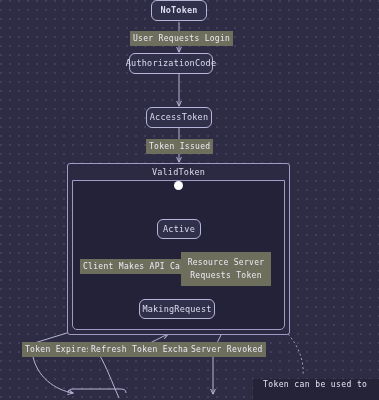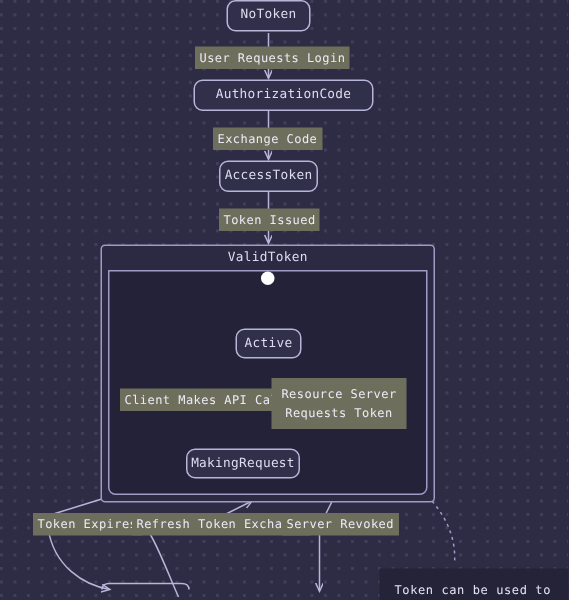--- a/index.html
+++ b/index.html
@@ -102,21 +102,21 @@
   
   .tooltip {
     position: absolute;
     box-sizing: border-box;
     background: #252338;
     color: #e6e4f4;
     font-size: 8px;
     line-height: 12px;
     letter-spacing: 0.4px;
     display: flex;
-    align-items: flex-end;
+    align-items: flex-start;
     padding: 0 10px;
     white-space: nowrap;
     z-index: 6;
   }
 </style>
 </head>
 <body>
 
 <div id="canvas">
 
@@ -156,33 +156,32 @@
     </g>
   </svg>
 
   <div class="cluster" style="left:67px; top:163px; width:223px; height:172px;">
     <div class="cluster-title">ValidToken</div>
     <div class="cluster-body"></div>
   </div>
 
   <div class="start-dot" style="left:174px; top:181px;"></div>
 
-  <div class="node" style="left:151px; top:0px; width:56px; height:21px;">NoToken</div>
-
-  <div class="node" style="left:129px; top:53px; width:120px; height:21px;">AuthorizationCode</div>
+  <div class="node" style="left:151px; top:0px; width:56px; height:21px;font-weight:bold;">NoToken</div>
+
+  <div class="node" style="left:129px; top:53px; width:84px; height:21px;">AuthorizationCode</div>
 
   <div class="node" style="left:146px; top:107px; width:66px; height:21px;">AccessToken</div>
 
   <div class="node" style="left:157px; top:219px; width:44px; height:20px;text-align:center;">Active</div>
 
-  <div class="node" style="left:124px; top:299px; width:76px; height:20px;">MakingRequest</div>
+  <div class="node" style="left:139px; top:299px; width:76px; height:20px;">MakingRequest</div>
 
   <div class="edge-label" style="left:130px; top:31px;">User Requests Login</div>
 
-  <div class="edge-label" style="left:142px; top:85px;">Exchange Code</div>
 
   <div class="edge-label" style="left:146px; top:139px;">Token Issued</div>
 
   <div class="edge-label" style="left:80px; top:259px;">Client Makes API Call</div>
 
   <div class="edge-label two-line" style="left:181px; top:252px; width:90px;">
     <div>Resource Server</div>
     <div>Requests Token</div>
   </div>
 

